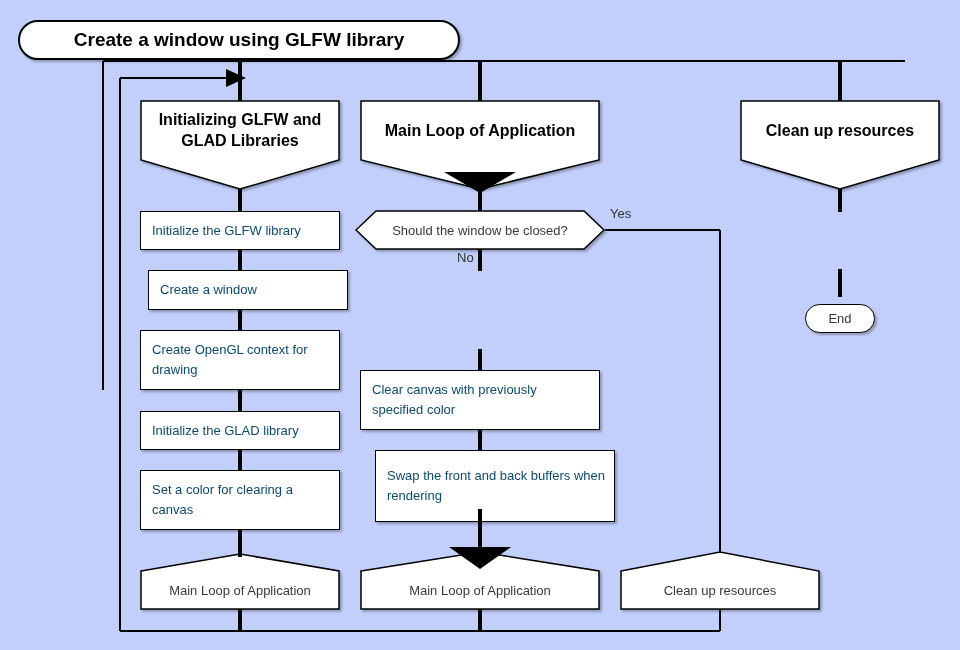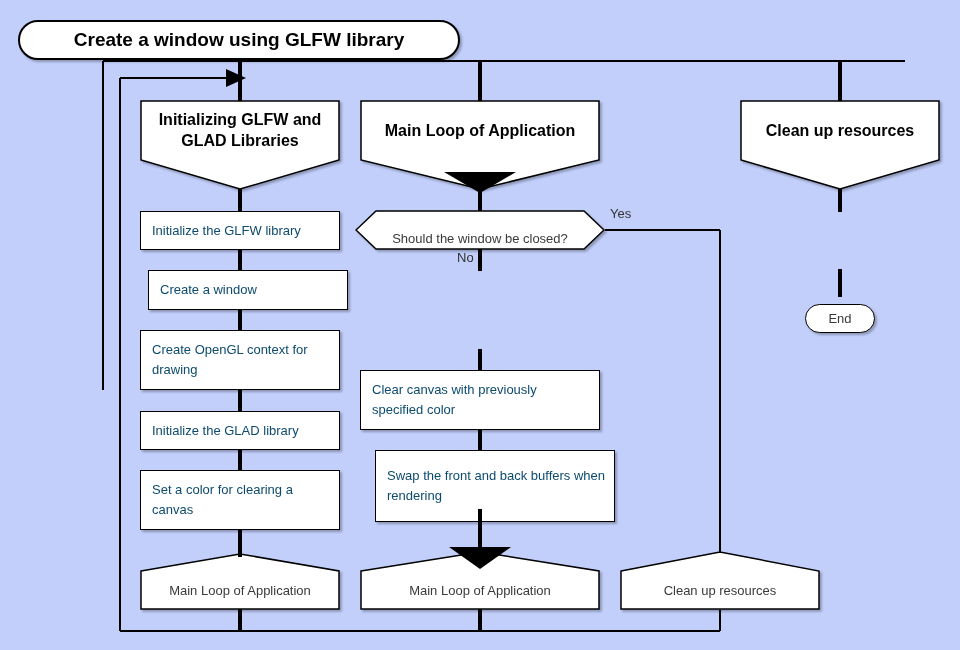--- a/index.html
+++ b/index.html
@@ -30,21 +30,21 @@
   
   .shape{position:absolute;}
   .shape svg{position:absolute;left:0;top:0;width:100%;height:100%;}
   .shape polygon{fill:#ffffff;stroke:#000;stroke-width:1.5;}
   .shape .lbl{
     position:absolute;left:0;width:100%;display:flex;align-items:center;justify-content:center;
     text-align:center;box-sizing:border-box;
   }
   .hdr .lbl{top:0;height:60px;font-size:16px;font-weight:bold;color:#000;line-height:21px;padding:0 6px;}
   .pent-up .lbl{bottom:0;height:40px;font-size:13px;color:#3a3a3a;}
-  .hex .lbl{top:8px;height:40px;font-size:13px;color:#3a3a3a;}
+  .hex .lbl{top:0;height:40px;font-size:13px;color:#3a3a3a;}
   .edge-label{position:absolute;font-size:13px;color:#333;z-index:6;}
 </style>
 </head>
 <body>
 
 <div id="canvas">
 
   <svg id="lines" width="960" height="650" viewBox="0 0 960 650">
     <g stroke="#000000" stroke-width="2" fill="none">
 

